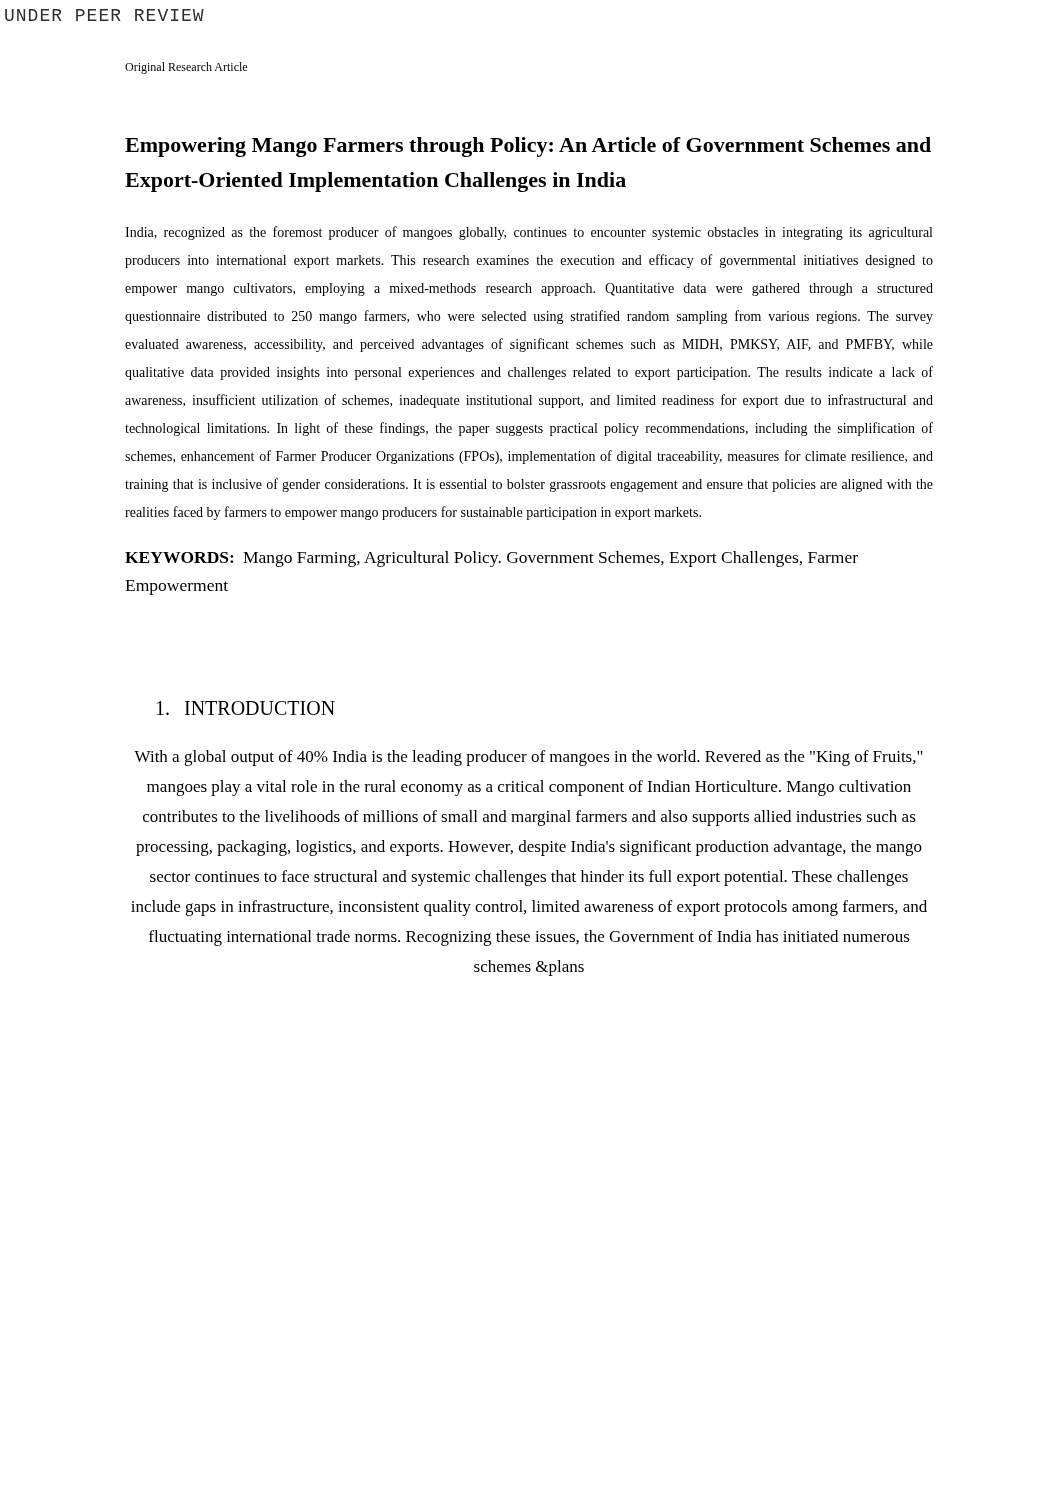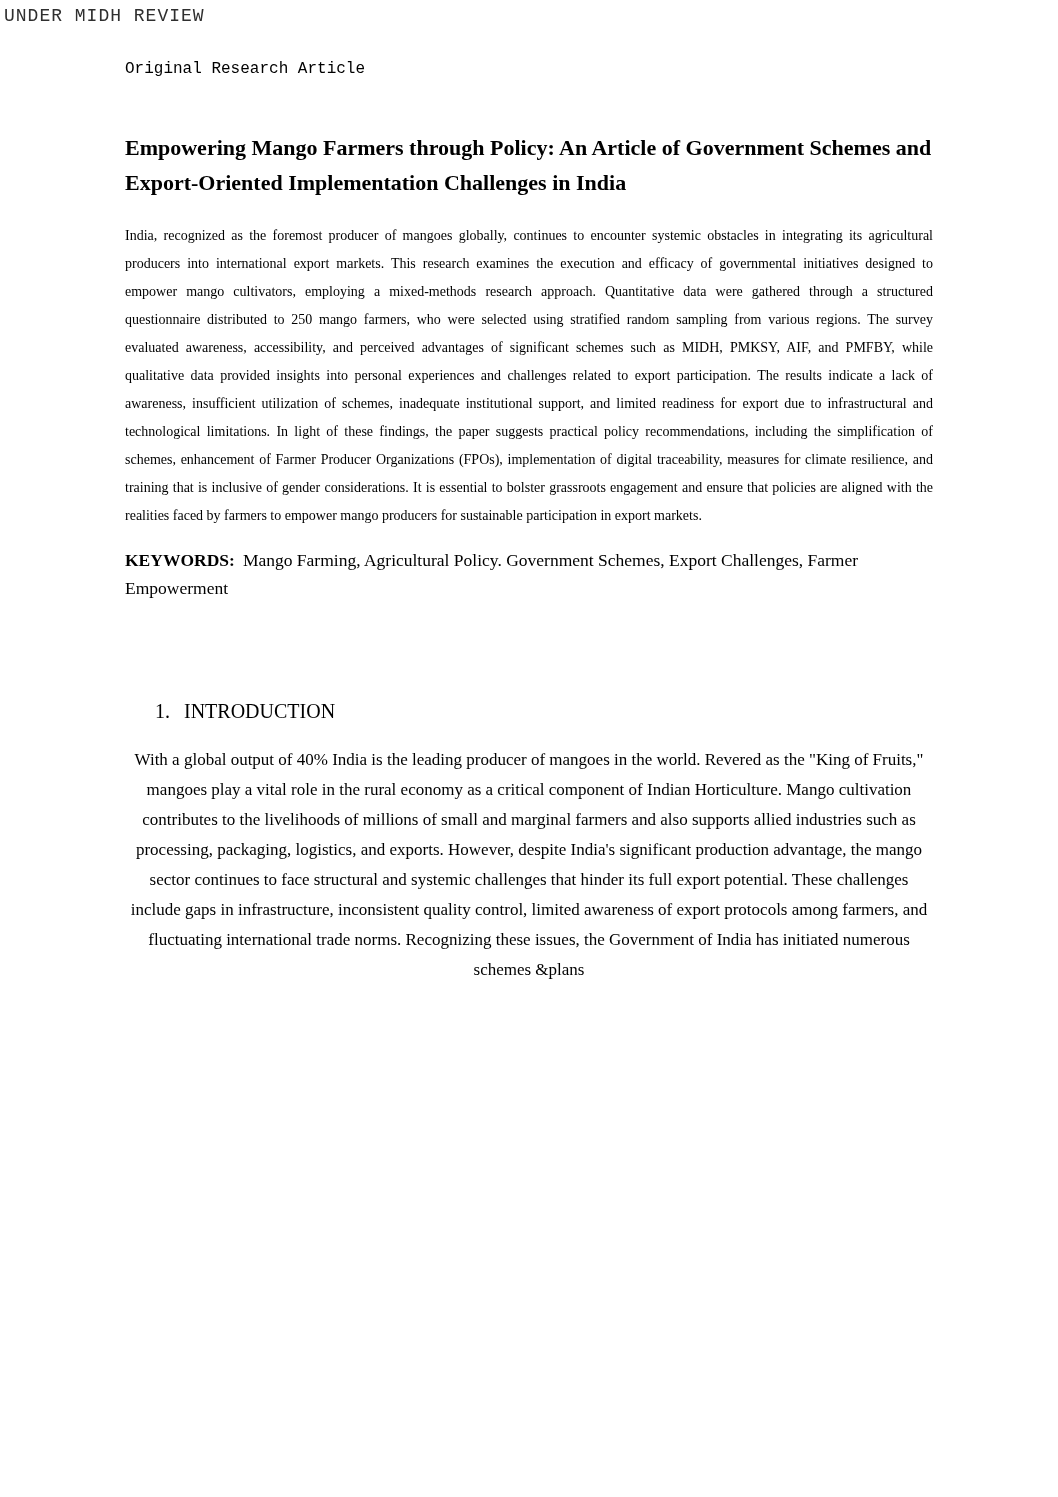--- a/index.html
+++ b/index.html
@@ -26,22 +26,22 @@
     color: #2f2f2f;
   }
   .content {
     position: absolute;
     top: 0;
     left: 125px;
     width: 808px;
   }
   .article-type {
     margin-top: 60px;
-    font-family: Liberation Mono, monospace;
-    font-size: 16px;
+    font-family: Liberation Serif, serif;
+    font-size: 12px;
     color: #000000;
   }
   .paper-title {
     margin-top: 52px;
     font-size: 22px;
     font-weight: bold;
     line-height: 35px;
     text-align: left;
   }
   .abstract-heading {
@@ -81,21 +81,21 @@
     font-size: 17px;
     line-height: 30px;
     text-align: center;
   }
 </style>
 </head>
 <body>
 
 <div class="page">
 
-  <div class="watermark">UNDER MIDH REVIEW</div>
+  <div class="watermark">UNDER PEER REVIEW</div>
 
   <div class="content">
 
     <div class="article-type">Original Research Article</div>
 
     <h1 class="paper-title">Empowering Mango Farmers through Policy: An Article of Government Schemes and Export-Oriented Implementation Challenges in India</h1>
 
 
     <p class="abstract-body">India, recognized as the foremost producer of mangoes globally, continues to encounter systemic obstacles in integrating its agricultural producers into international export markets. This research examines the execution and efficacy of governmental initiatives designed to empower mango cultivators, employing a mixed-methods research approach. Quantitative data were gathered through a structured questionnaire distributed to 250 mango farmers, who were selected using stratified random sampling from various regions. The survey evaluated awareness, accessibility, and perceived advantages of significant schemes such as MIDH, PMKSY, AIF, and PMFBY, while qualitative data provided insights into personal experiences and challenges related to export participation. The results indicate a lack of awareness, insufficient utilization of schemes, inadequate institutional support, and limited readiness for export due to infrastructural and technological limitations. In light of these findings, the paper suggests practical policy recommendations, including the simplification of schemes, enhancement of Farmer Producer Organizations (FPOs), implementation of digital traceability, measures for climate resilience, and training that is inclusive of gender considerations. It is essential to bolster grassroots engagement and ensure that policies are aligned with the realities faced by farmers to empower mango producers for sustainable participation in export markets.</p>
 

